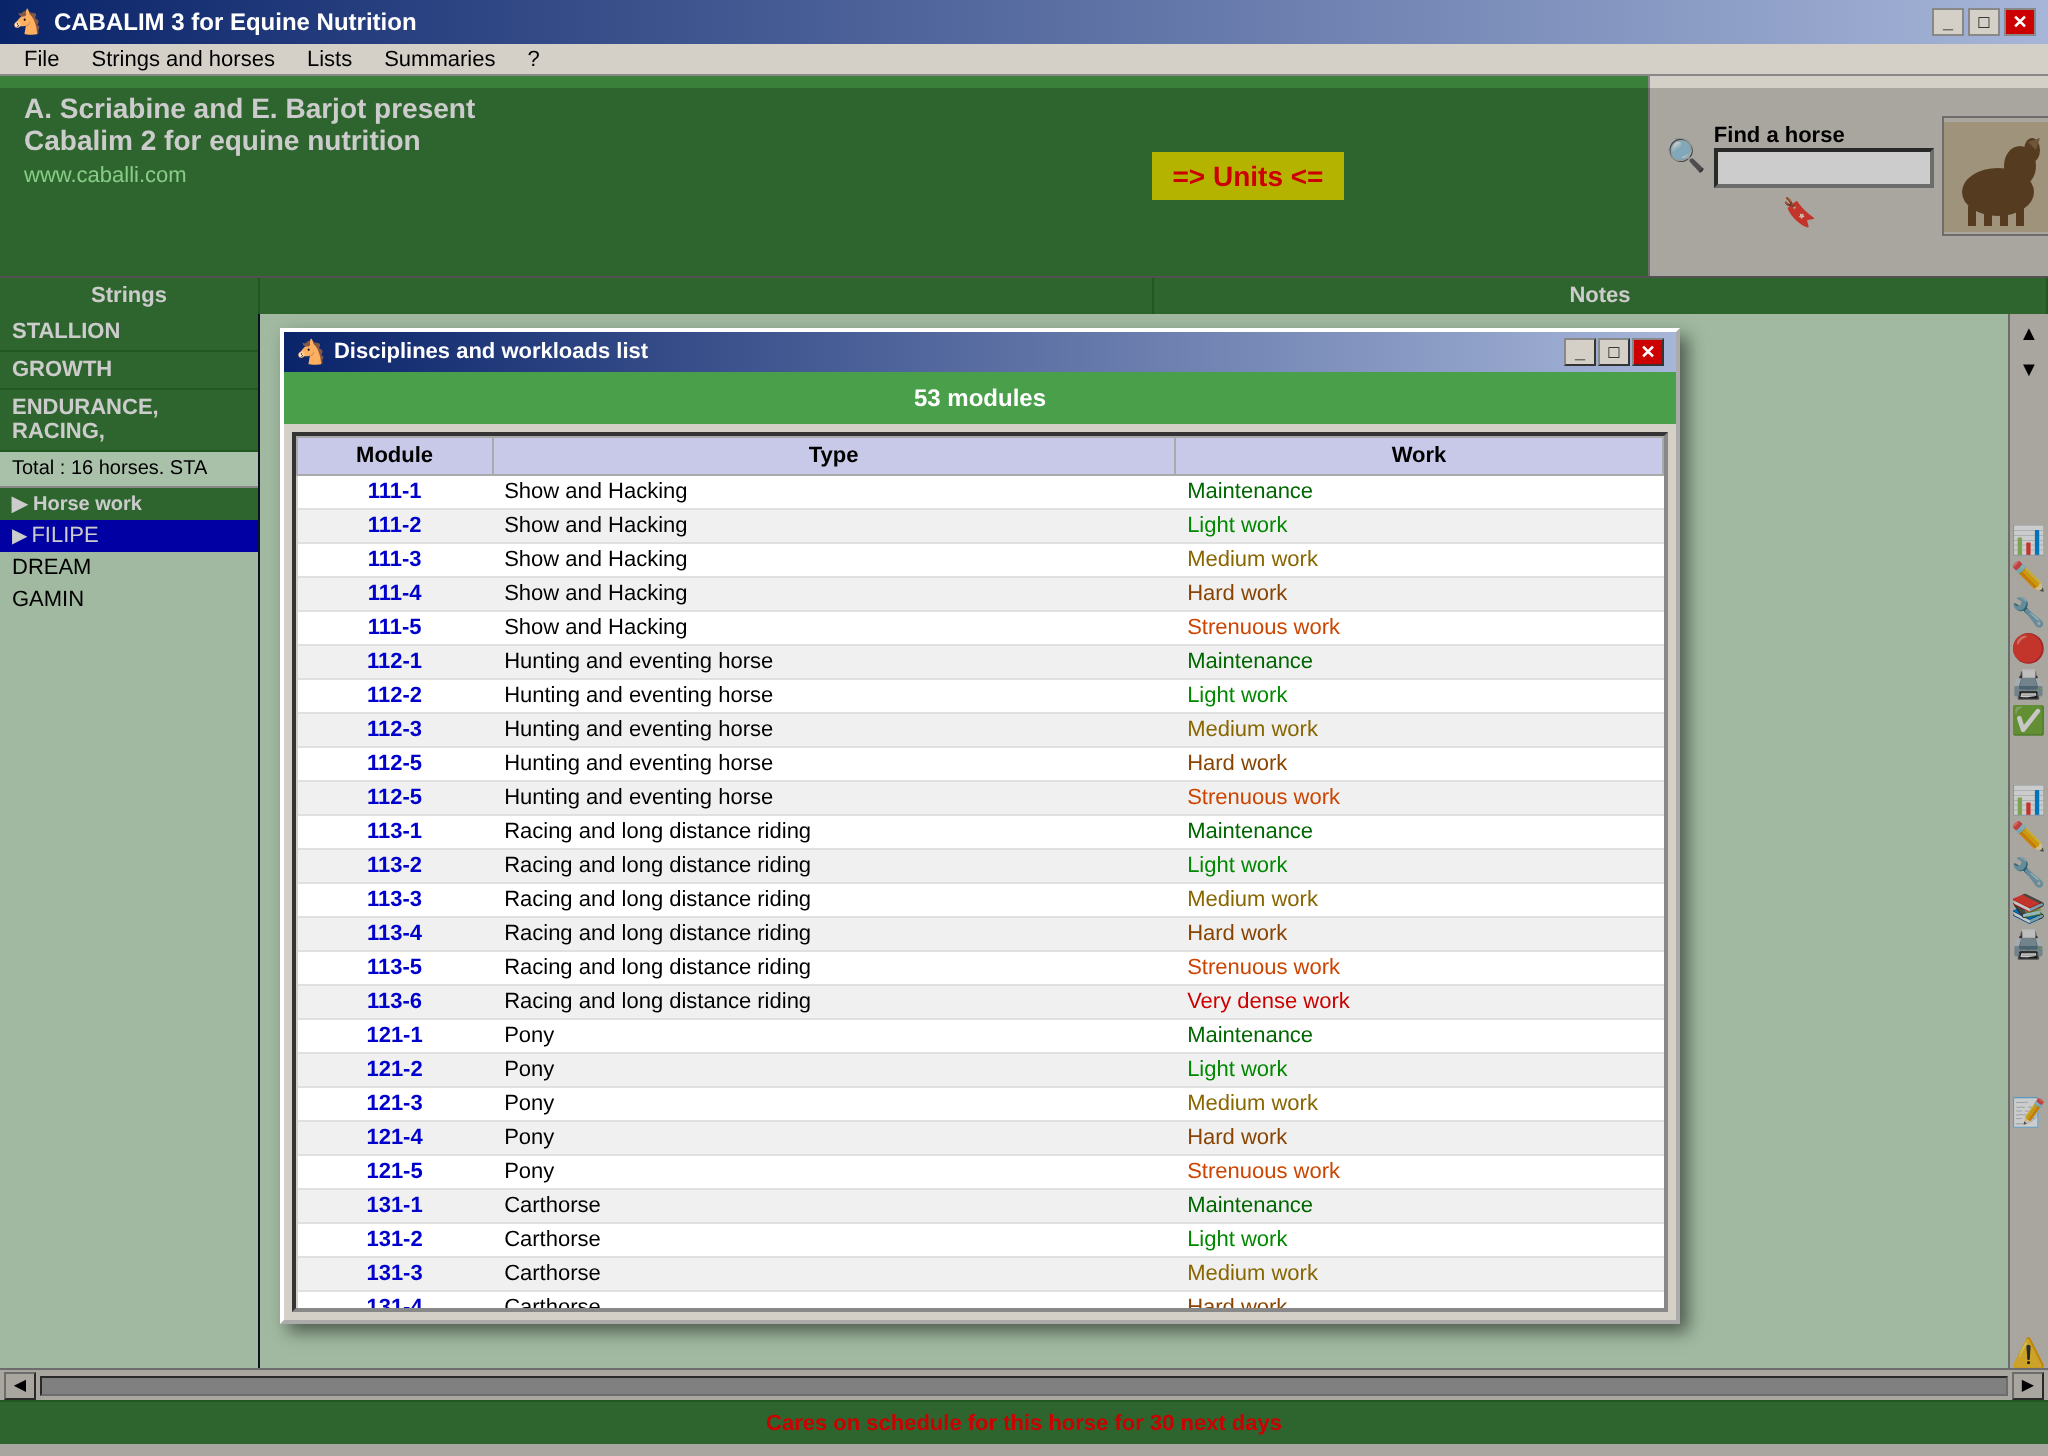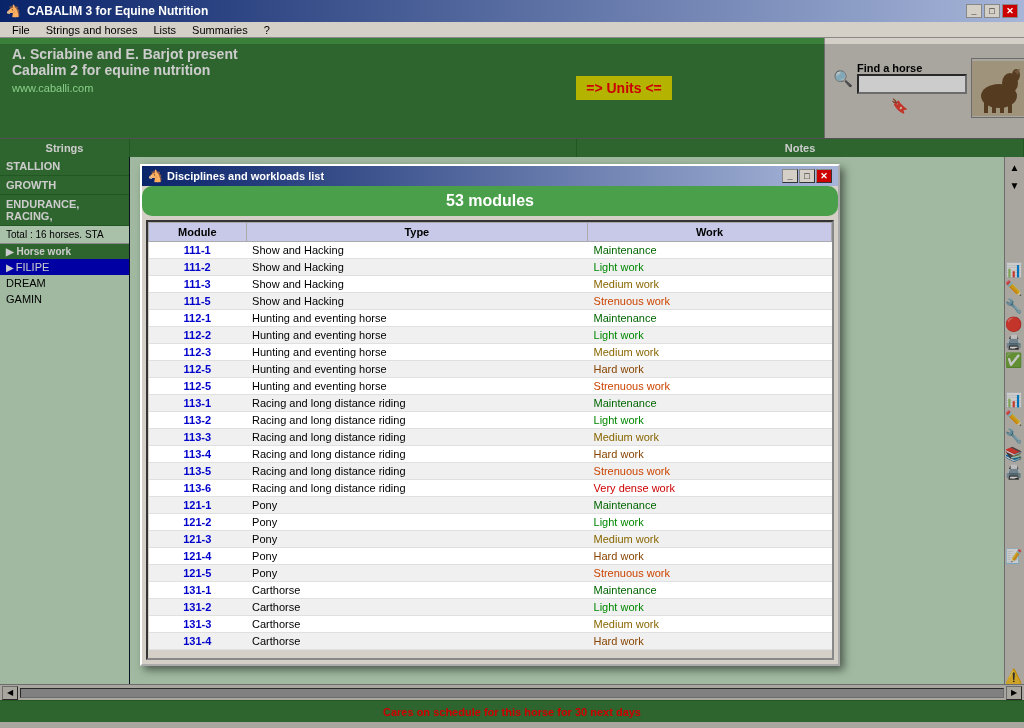--- a/index.html
+++ b/index.html
@@ -150,23 +150,22 @@
       width: 16px; height: 14px; background: #d4d0c8; border: 1px outset #888;
       font-size: 9px; display: flex; align-items: center; justify-content: center; cursor: pointer; color: #000;
     }
     #dialog-titlebar .dlg-btn.close { background: #cc0000; color: white; }
 
     #dialog-header {
       background: #4a9f4a;
       color: white;
       text-align: center;
       padding: 6px;
-      font-size: 16px;
-      font-weight: bold;
-      border-radius: 10px;
+      font-size: 12px;
+      font-weight: bold;
     }
 
     #dialog-content {
       padding: 4px;
     }
 
     
     #modules-table {
       width: 100%;
       border-collapse: collapse;
@@ -457,20 +456,25 @@
                   <td class="module-num">111-2</td>
                   <td>Show and Hacking</td>
                   <td class="work-light">Light work</td>
                 </tr>
                 <tr>
                   <td class="module-num">111-3</td>
                   <td>Show and Hacking</td>
                   <td class="work-medium">Medium work</td>
                 </tr>
                 <tr>
+                  <td class="module-num">111-4</td>
+                  <td>Show and Hacking</td>
+                  <td class="work-hard">Hard work</td>
+                </tr>
+                <tr>
                   <td class="module-num">111-5</td>
                   <td>Show and Hacking</td>
                   <td class="work-strenuous">Strenuous work</td>
                 </tr>
                 <tr>
                   <td class="module-num">112-1</td>
                   <td>Hunting and eventing horse</td>
                   <td class="work-maintenance">Maintenance</td>
                 </tr>
                 <tr>

